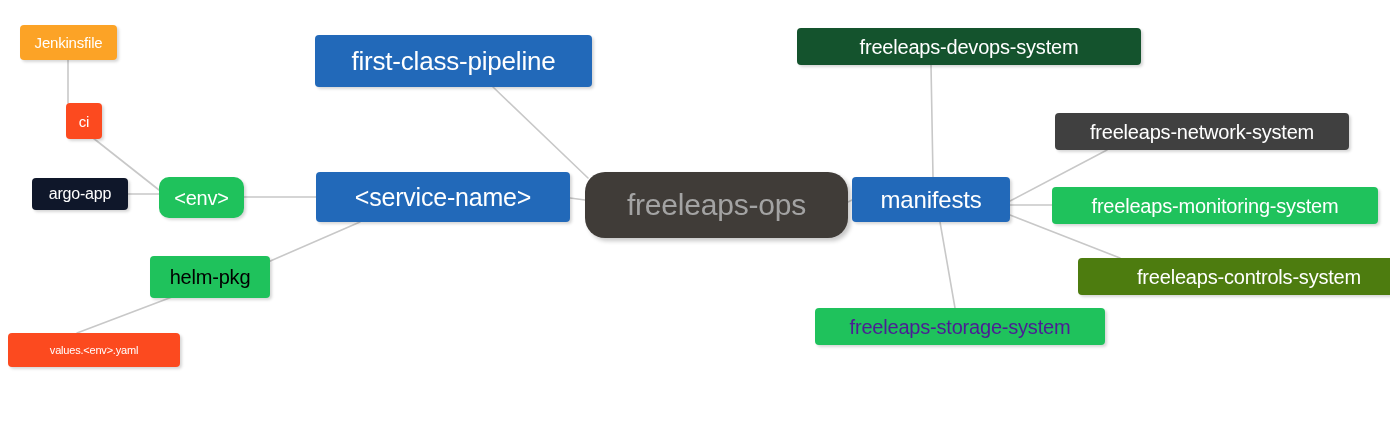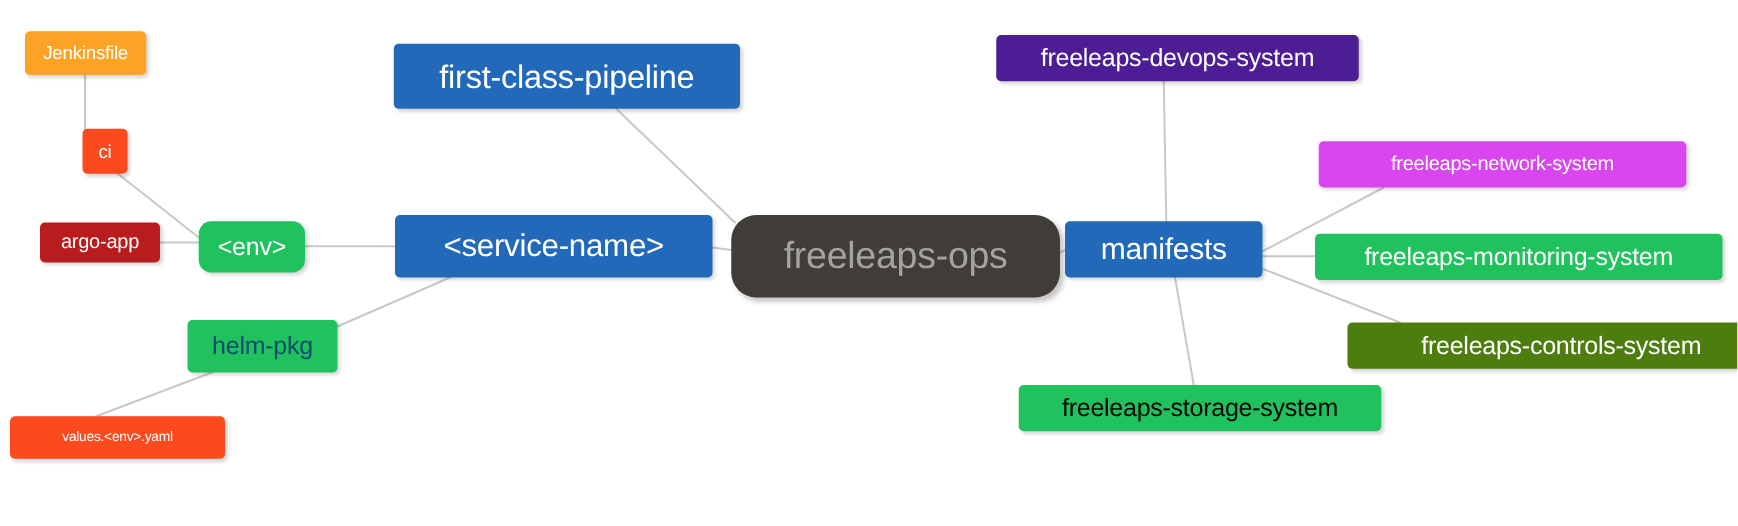--- a/index.html
+++ b/index.html
@@ -64,24 +64,24 @@
       <line x1="1010" y1="205" x2="1052" y2="205" stroke="#c8c8c8" stroke-width="1.6" stroke-linecap="round"></line>
       <line x1="1010" y1="215" x2="1120" y2="258" stroke="#c8c8c8" stroke-width="1.6" stroke-linecap="round"></line>
       <line x1="940" y1="222" x2="955" y2="308" stroke="#c8c8c8" stroke-width="1.6" stroke-linecap="round"></line>
     </svg>
   <div id="node-layer">
       <div class="node node-root" style="left: 585px; top: 172px; width: 263px; height: 66px; background: rgb(64, 60, 56); font-size: 30px; color: #a3a3a3; border-radius: 20px;">freeleaps-ops</div>
       <div class="node" style="left: 315px; top: 35px; width: 277px; height: 52px; background: rgb(34, 105, 185); font-size: 26px; color: rgb(255, 255, 255);">first-class-pipeline</div>
       <div class="node" style="left: 316px; top: 172px; width: 254px; height: 50px; background: rgb(34, 105, 185); font-size: 25px; color: rgb(255, 255, 255);">&lt;service-name&gt;</div>
       <div class="node" style="left: 852px; top: 177px; width: 158px; height: 45px; background: rgb(34, 105, 185); font-size: 24px; color: rgb(255, 255, 255);">manifests</div>
       <div class="node" style="left: 159px; top: 177px; width: 85px; height: 41px; background: rgb(31, 194, 92); font-size: 20px; color: rgb(255, 255, 255); border-radius: 10px;">&lt;env&gt;</div>
-      <div class="node" style="left: 150px; top: 256px; width: 120px; height: 42px; background: rgb(31, 194, 92); font-size: 20px; color: #0c4a6e;">helm-pkg</div>
+      <div class="node" style="left: 150px; top: 256px; width: 120px; height: 42px; background: rgb(31, 194, 92); font-size: 20px; color: #000000;">helm-pkg</div>
       <div class="node" style="left: 20px; top: 25px; width: 97px; height: 35px; background: rgb(252, 163, 38); font-size: 15px; color: rgb(255, 255, 255);">Jenkinsfile</div>
       <div class="node" style="left: 52px; top: 103px; width: 36px; height: 36px; background: rgb(252, 74, 31); font-size: 15px; color: rgb(255, 255, 255); margin-left: 14px;">ci</div>
-      <div class="node" style="left: 32px; top: 178px; width: 96px; height: 32px; background: #b91c1c; font-size: 16px; color: rgb(255, 255, 255); text-align: center;">argo-app</div>
+      <div class="node" style="left: 32px; top: 178px; width: 96px; height: 32px; background: #0f172a; font-size: 16px; color: rgb(255, 255, 255); text-align: center;">argo-app</div>
       <div class="node" style="left: 8px; top: 333px; width: 172px; height: 34px; background: rgb(252, 74, 31); font-size: 11px; color: rgb(255, 255, 255);">values.&lt;env&gt;.yaml</div>
-      <div class="node" style="left: 797px; top: 28px; width: 290px; height: 37px; background: #4c1d95; font-size: 20px; color: rgb(255, 255, 255);">freeleaps-devops-system</div>
-      <div class="node" style="left: 1055px; top: 113px; width: 294px; height: 37px; background: #d946ef; font-size: 16px; color: rgb(255, 255, 255);">freeleaps-network-system</div>
+      <div class="node" style="left: 797px; top: 28px; width: 344px; height: 37px; background: #14532d; font-size: 20px; color: rgb(255, 255, 255);">freeleaps-devops-system</div>
+      <div class="node" style="left: 1055px; top: 113px; width: 294px; height: 37px; background: #404040; font-size: 20px; color: rgb(255, 255, 255);">freeleaps-network-system</div>
       <div class="node" style="left: 1052px; top: 187px; width: 326px; height: 37px; background: rgb(31, 194, 92); font-size: 20px; color: rgb(255, 255, 255);">freeleaps-monitoring-system</div>
       <div class="node" style="left: 1052px; top: 258px; width: 342px; height: 37px; background: #4d7c0f; font-size: 20px; color: rgb(255, 255, 255); margin-left: 26px;">freeleaps-controls-system</div>
-      <div class="node" style="left: 815px; top: 308px; width: 290px; height: 37px; background: rgb(31, 194, 92); font-size: 20px; color: #000000;">freeleaps-storage-system</div>
+      <div class="node" style="left: 815px; top: 308px; width: 290px; height: 37px; background: rgb(31, 194, 92); font-size: 20px; color: #4c1d95;">freeleaps-storage-system</div>
     </div>
 </div>
 
 </body></html>

